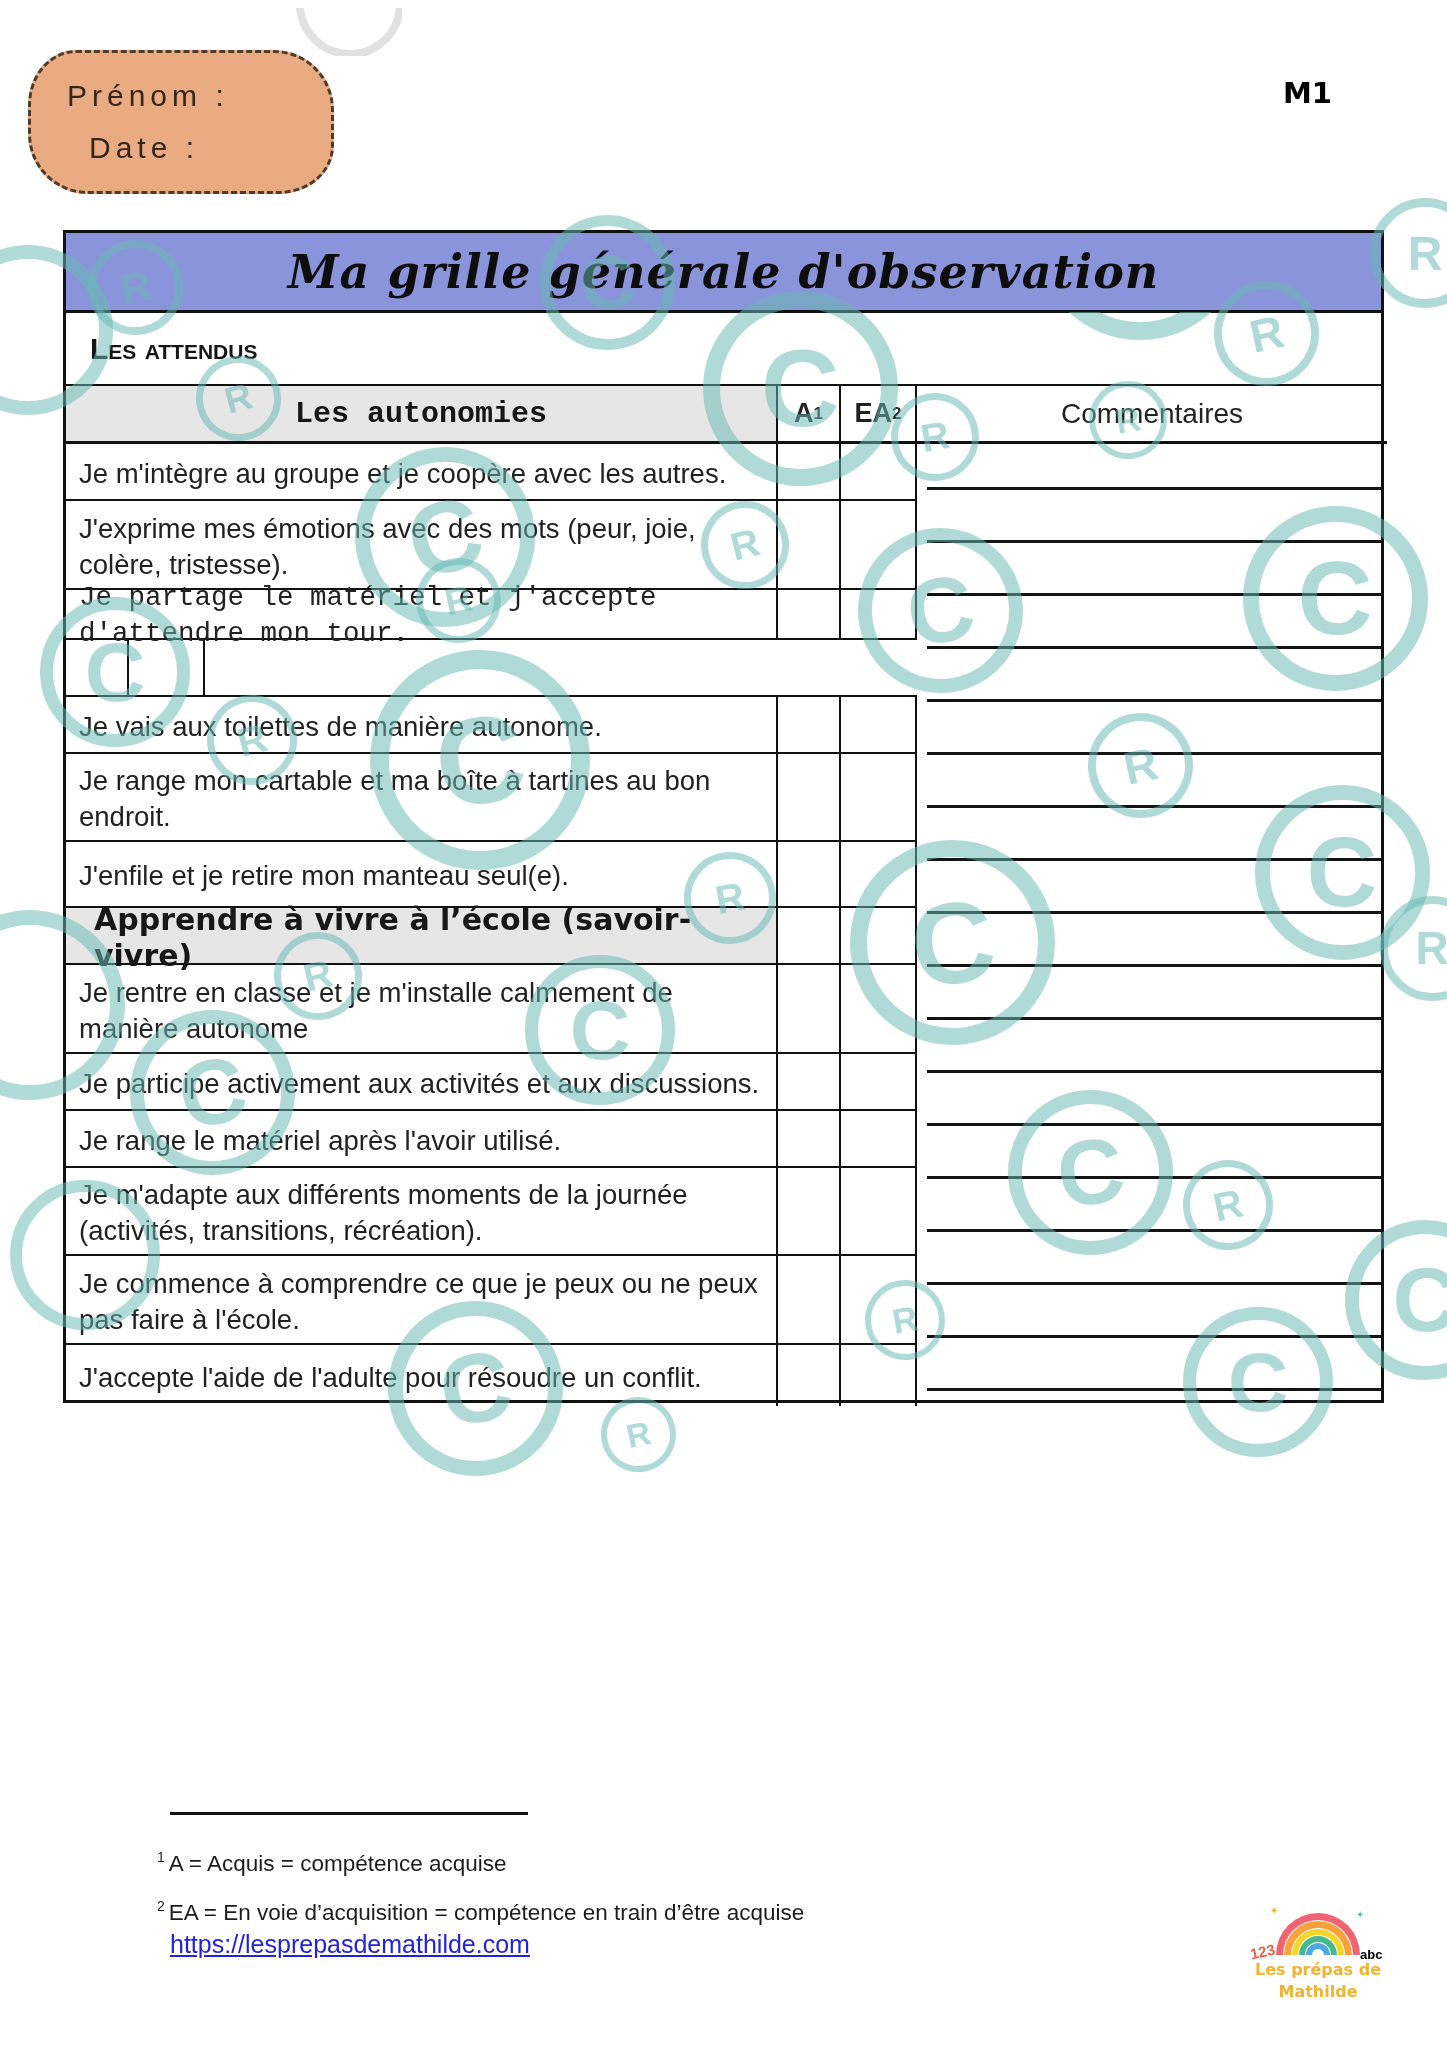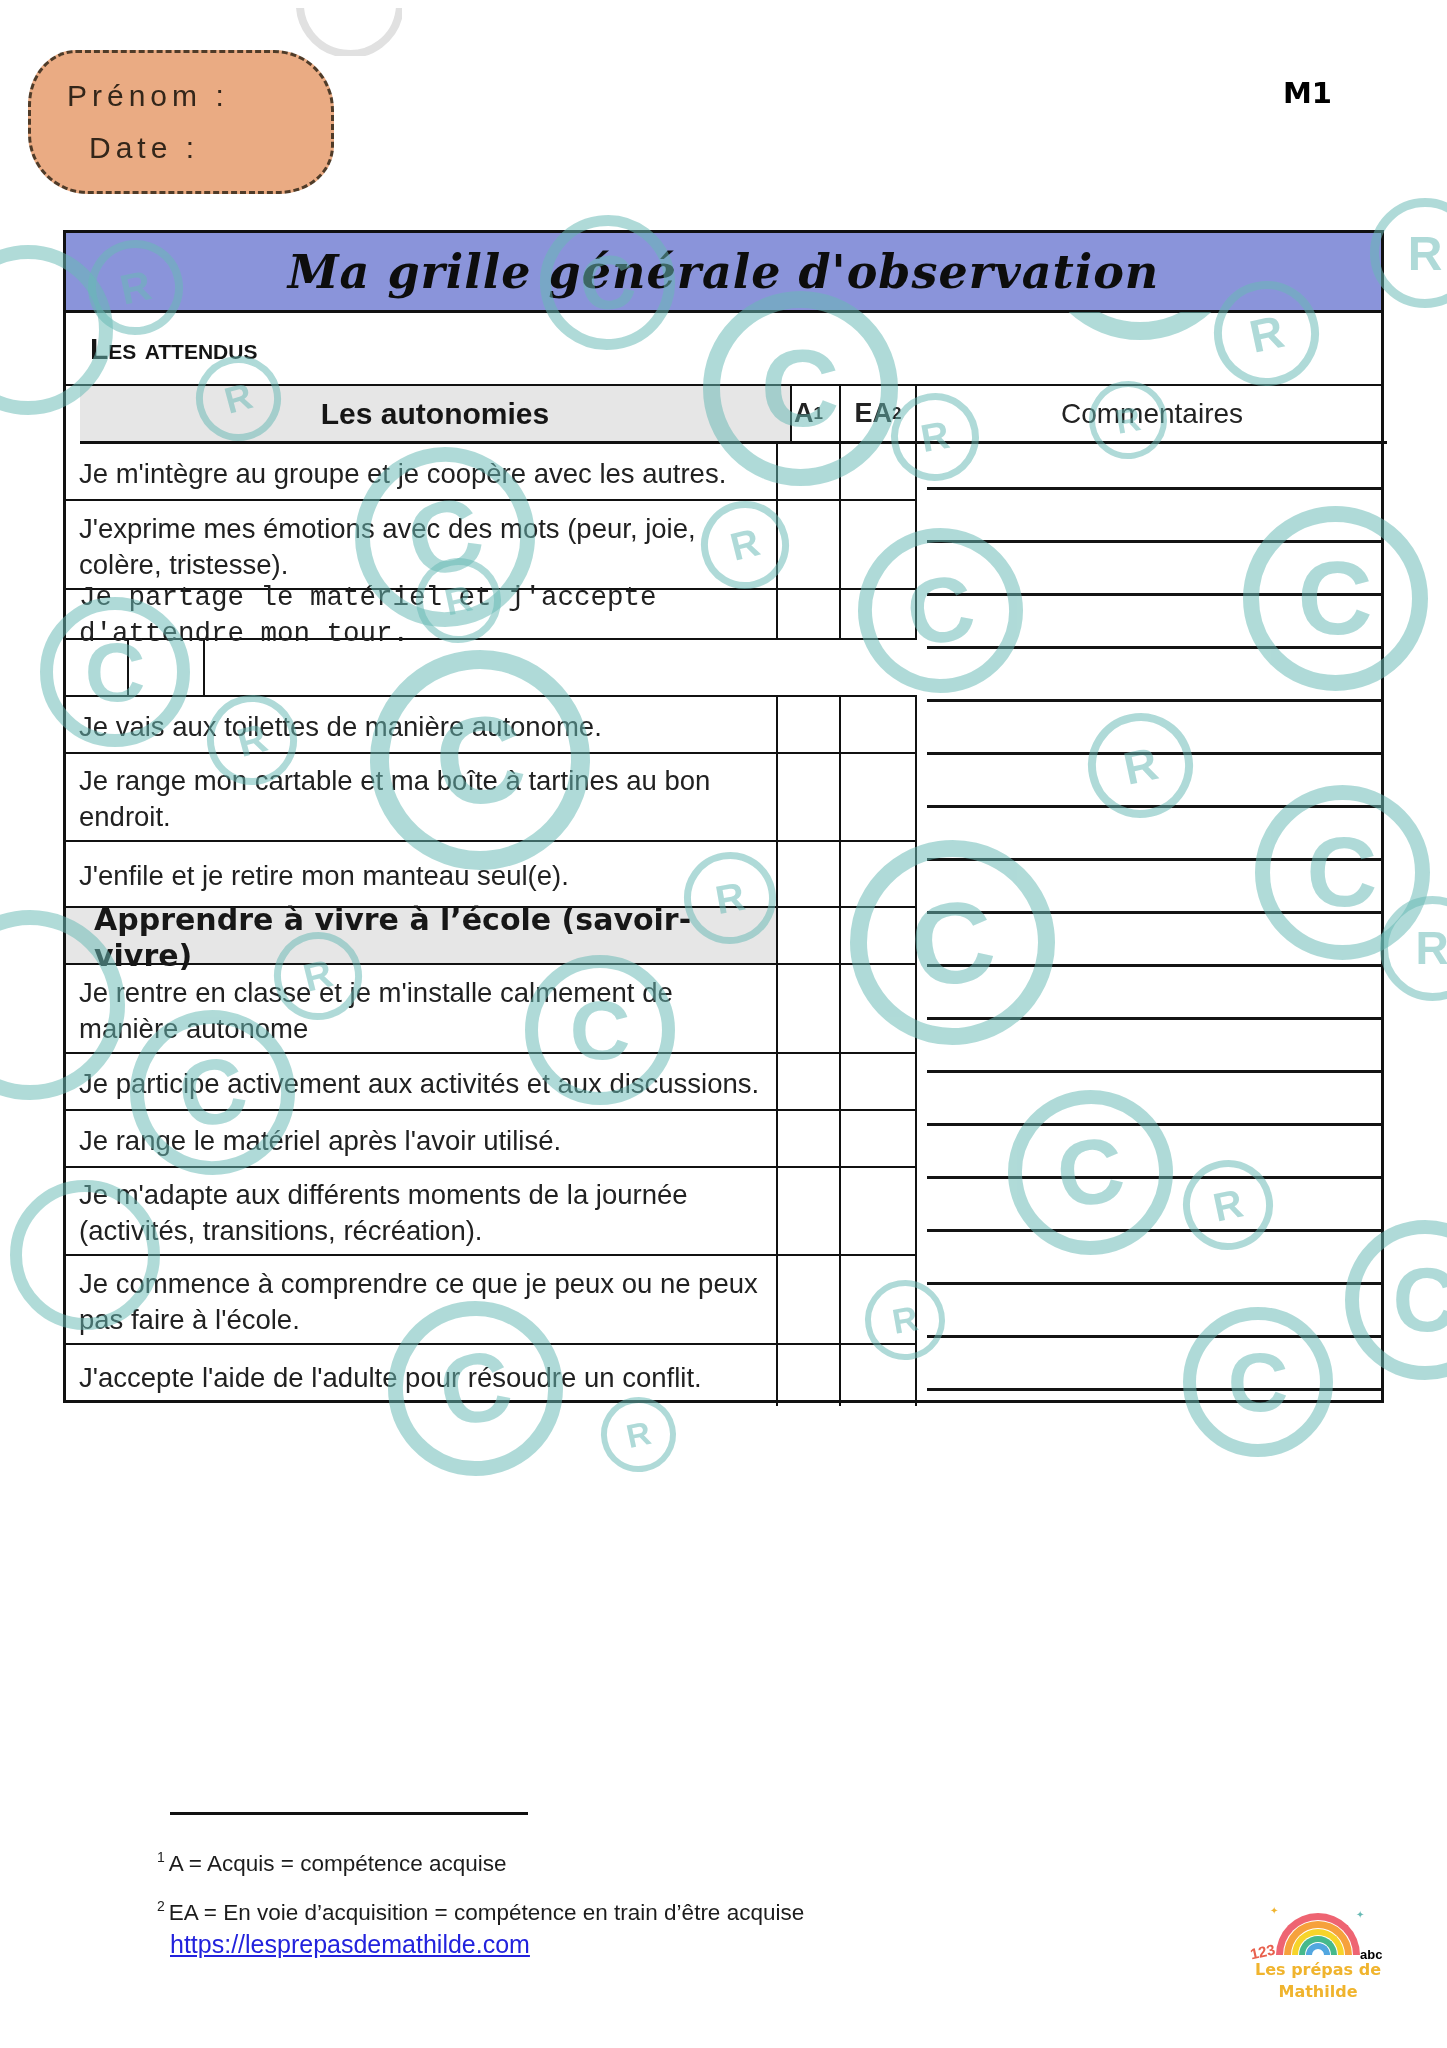--- a/index.html
+++ b/index.html
@@ -30,22 +30,22 @@
   .title-bar{position:absolute;left:0;top:0;width:100%;height:80px;background:#8a94da;
     border-bottom:3px solid #111;box-sizing:border-box;display:flex;align-items:center;justify-content:center;}
   .title-bar span{font-family:"DejaVu Serif",serif;font-style:italic;font-weight:700;
     font-size:46px;color:#0d0d0d;letter-spacing:1px;}
   .attendus-row{position:absolute;left:0;top:80px;width:100%;height:73px;
     border-bottom:2px solid #111;box-sizing:border-box;display:flex;align-items:center;}
   .attendus-row span{font-variant:small-caps;font-weight:700;font-size:30px;padding-left:24px;color:#151515;}
 
   .hdr{position:absolute;top:153px;height:58px;box-sizing:border-box;
     border-bottom:3px solid #111;display:flex;align-items:center;justify-content:center;}
-  .hdr-auton{left:14px;width:712px;background:#e6e6e6;border-right:2.5px solid #111;
-    font-family:Liberation Sans, sans-serif;font-weight:bold;font-size:30px;color:#161616;}
+  .hdr-auton{left:0;width:712px;background:#e6e6e6;border-right:2.5px solid #111;
+    font-family:Liberation Mono, monospace;font-weight:bold;font-size:30px;color:#161616;}
   .hdr-a{left:712px;width:63px;border-right:2.5px solid #111;font-weight:bold;font-size:27px;}
   .hdr-ea{left:775px;width:76px;border-right:2.5px solid #111;font-weight:bold;font-size:27px;}
   .hdr-com{left:851px;width:470px;font-size:28px;}
   .hdr sup{font-size:17px;font-weight:bold;}
 
   .body-rows{position:absolute;left:0;top:211px;width:851px;}
   .brow{display:flex;box-sizing:border-box;border-bottom:2.5px solid #111;}
   .brow:last-child{border-bottom:none;}
   .c-text{width:712px;box-sizing:border-box;border-right:2.5px solid #111;
     font-size:27.5px;line-height:36px;color:#212121;padding:8px 6px 4px 13px;display:flex;align-items:center;}

